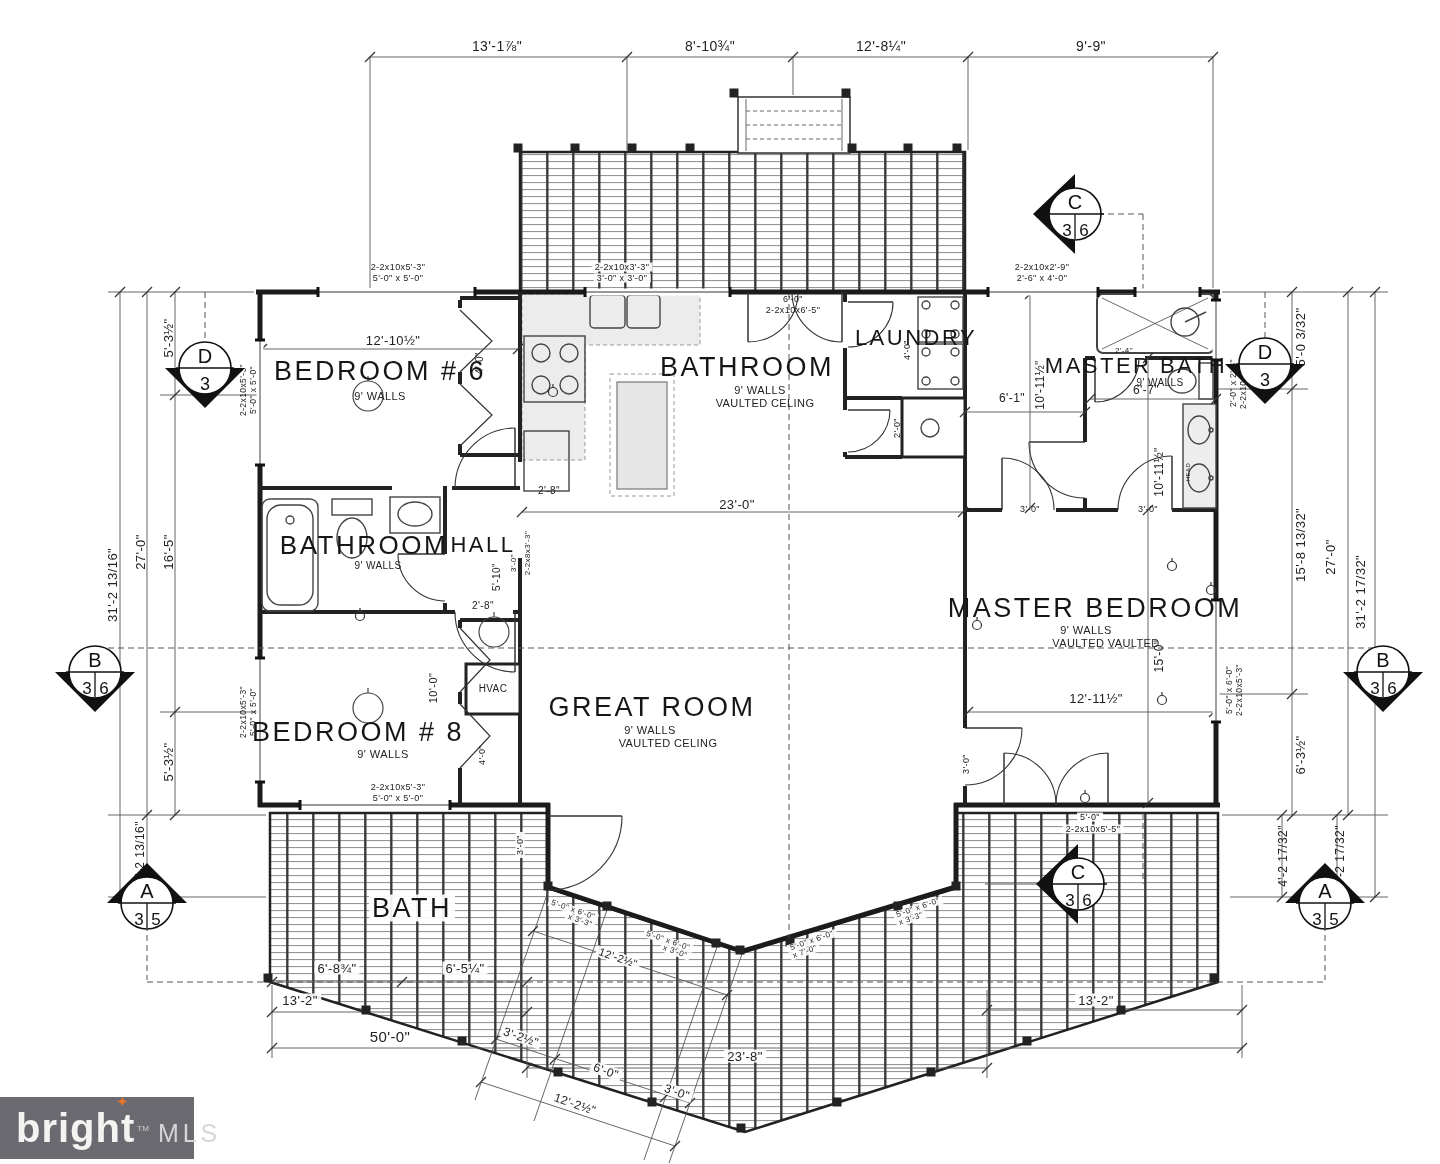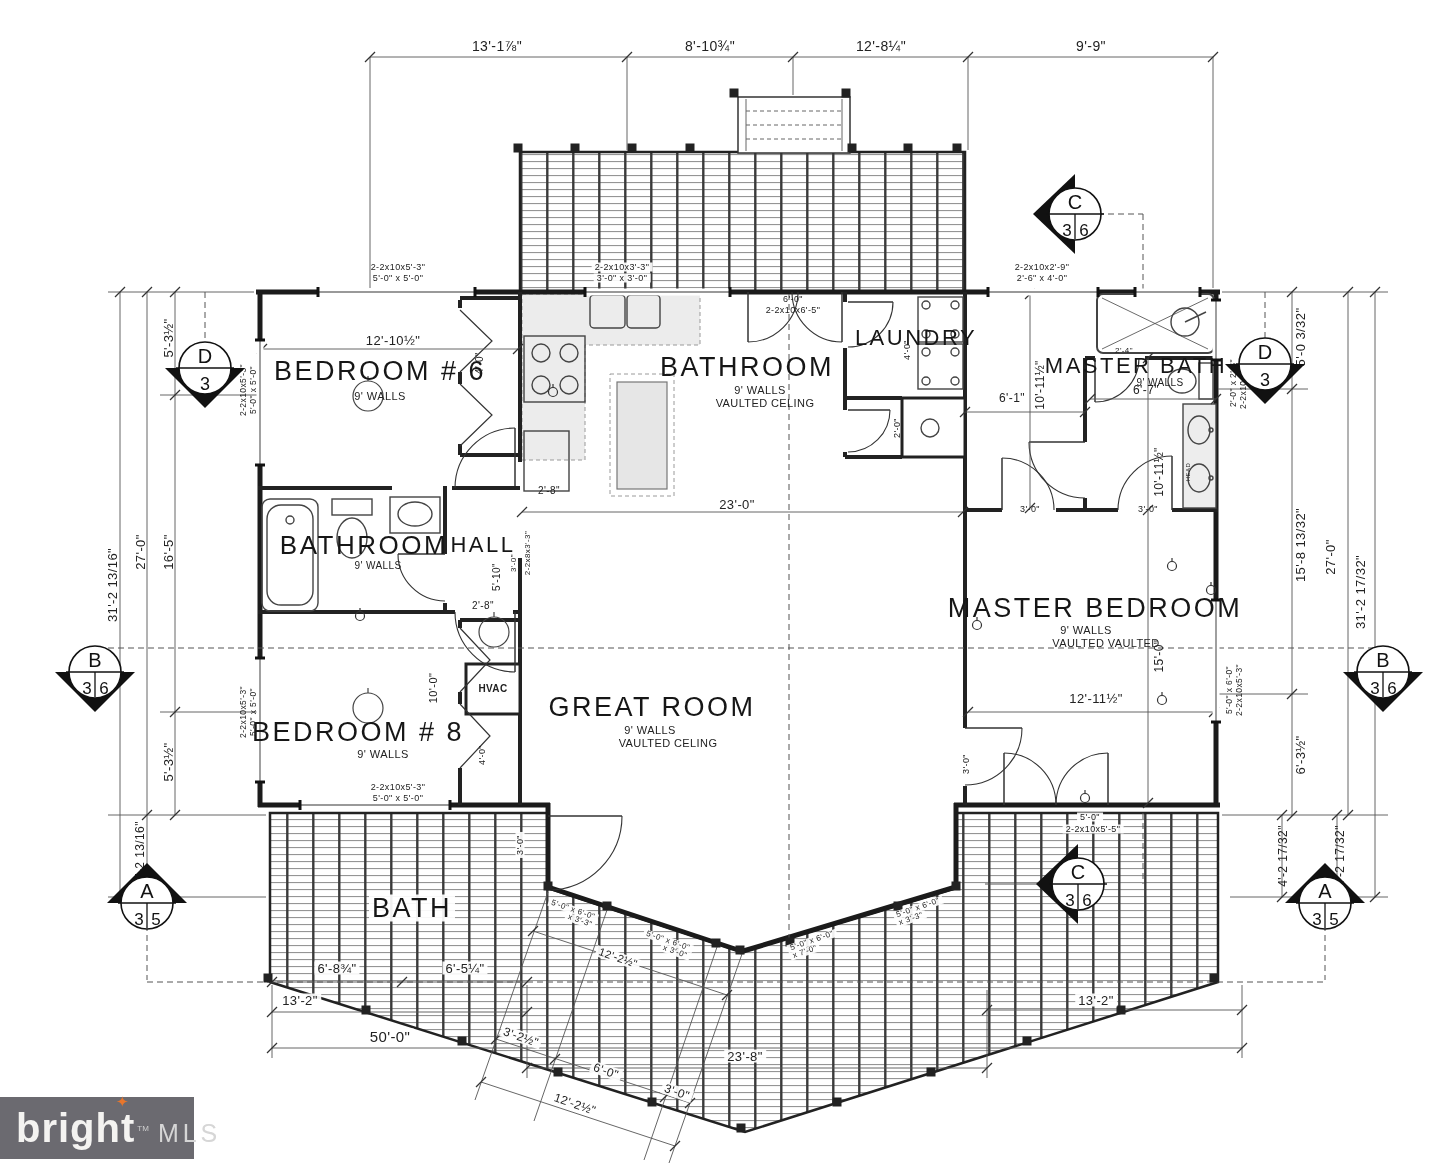--- a/index.html
+++ b/index.html
@@ -440,21 +440,21 @@
       <div class="lbl big" style="left: 483px; top: 545px; font-size: 22px; transform: translate(-50%, -50%) rotate(0deg);">HALL</div>
       <div class="lbl big" style="left: 1095px; top: 608px; font-size: 27px; transform: translate(-50%, -50%) rotate(0deg);">MASTER BEDROOM</div>
       <div class="lbl" style="left: 1086px; top: 630px; font-size: 11px; transform: translate(-50%, -50%) rotate(0deg);">9' WALLS</div>
       <div class="lbl" style="left: 1106px; top: 643px; font-size: 11px; transform: translate(-50%, -50%) rotate(0deg);">VAULTED VAULTED</div>
       <div class="lbl big" style="left: 358px; top: 732px; font-size: 27px; transform: translate(-50%, -50%) rotate(0deg);">BEDROOM # 8</div>
       <div class="lbl" style="left: 383px; top: 754px; font-size: 11px; transform: translate(-50%, -50%) rotate(0deg);">9' WALLS</div>
       <div class="lbl big" style="left: 652px; top: 707px; font-size: 27px; transform: translate(-50%, -50%) rotate(0deg);">GREAT ROOM</div>
       <div class="lbl" style="left: 650px; top: 730px; font-size: 11px; transform: translate(-50%, -50%) rotate(0deg);">9' WALLS</div>
       <div class="lbl" style="left: 668px; top: 743px; font-size: 11px; transform: translate(-50%, -50%) rotate(0deg);">VAULTED CELING</div>
       <div class="lbl big bg" style="left: 412px; top: 908px; font-size: 27px; transform: translate(-50%, -50%) rotate(0deg);">BATH</div>
-      <div class="lbl" style="left: 493px; top: 689px; font-size: 10px; transform: translate(-50%, -50%) rotate(0deg); font-weight: bold;">HVAC</div>
+      <div class="lbl" style="left: 493px; top: 689px; font-size: 10px; transform: translate(-50%, -50%) rotate(0deg);">HVAC</div>
       <div class="lbl" style="left: 497px; top: 46px; font-size: 14px; transform: translate(-50%, -50%) rotate(0deg);">13'-1⅞"</div>
       <div class="lbl" style="left: 710px; top: 46px; font-size: 14px; transform: translate(-50%, -50%) rotate(0deg);">8'-10¾"</div>
       <div class="lbl" style="left: 881px; top: 46px; font-size: 14px; transform: translate(-50%, -50%) rotate(0deg);">12'-8¼"</div>
       <div class="lbl" style="left: 1091px; top: 46px; font-size: 14px; transform: translate(-50%, -50%) rotate(0deg);">9'-9"</div>
       <div class="lbl" style="left: 398px; top: 267px; font-size: 9px; transform: translate(-50%, -50%) rotate(0deg);">2-2x10x5'-3"</div>
       <div class="lbl" style="left: 398px; top: 278px; font-size: 9px; transform: translate(-50%, -50%) rotate(0deg);">5'-0" x 5'-0"</div>
       <div class="lbl bg" style="left: 622px; top: 267px; font-size: 9px; transform: translate(-50%, -50%) rotate(0deg);">2-2x10x3'-3"</div>
       <div class="lbl bg" style="left: 622px; top: 278px; font-size: 9px; transform: translate(-50%, -50%) rotate(0deg);">3'-0" x 3'-0"</div>
       <div class="lbl" style="left: 1042px; top: 267px; font-size: 9px; transform: translate(-50%, -50%) rotate(0deg);">2-2x10x2'-9"</div>
       <div class="lbl" style="left: 1042px; top: 278px; font-size: 9px; transform: translate(-50%, -50%) rotate(0deg);">2'-6" x 4'-0"</div>

